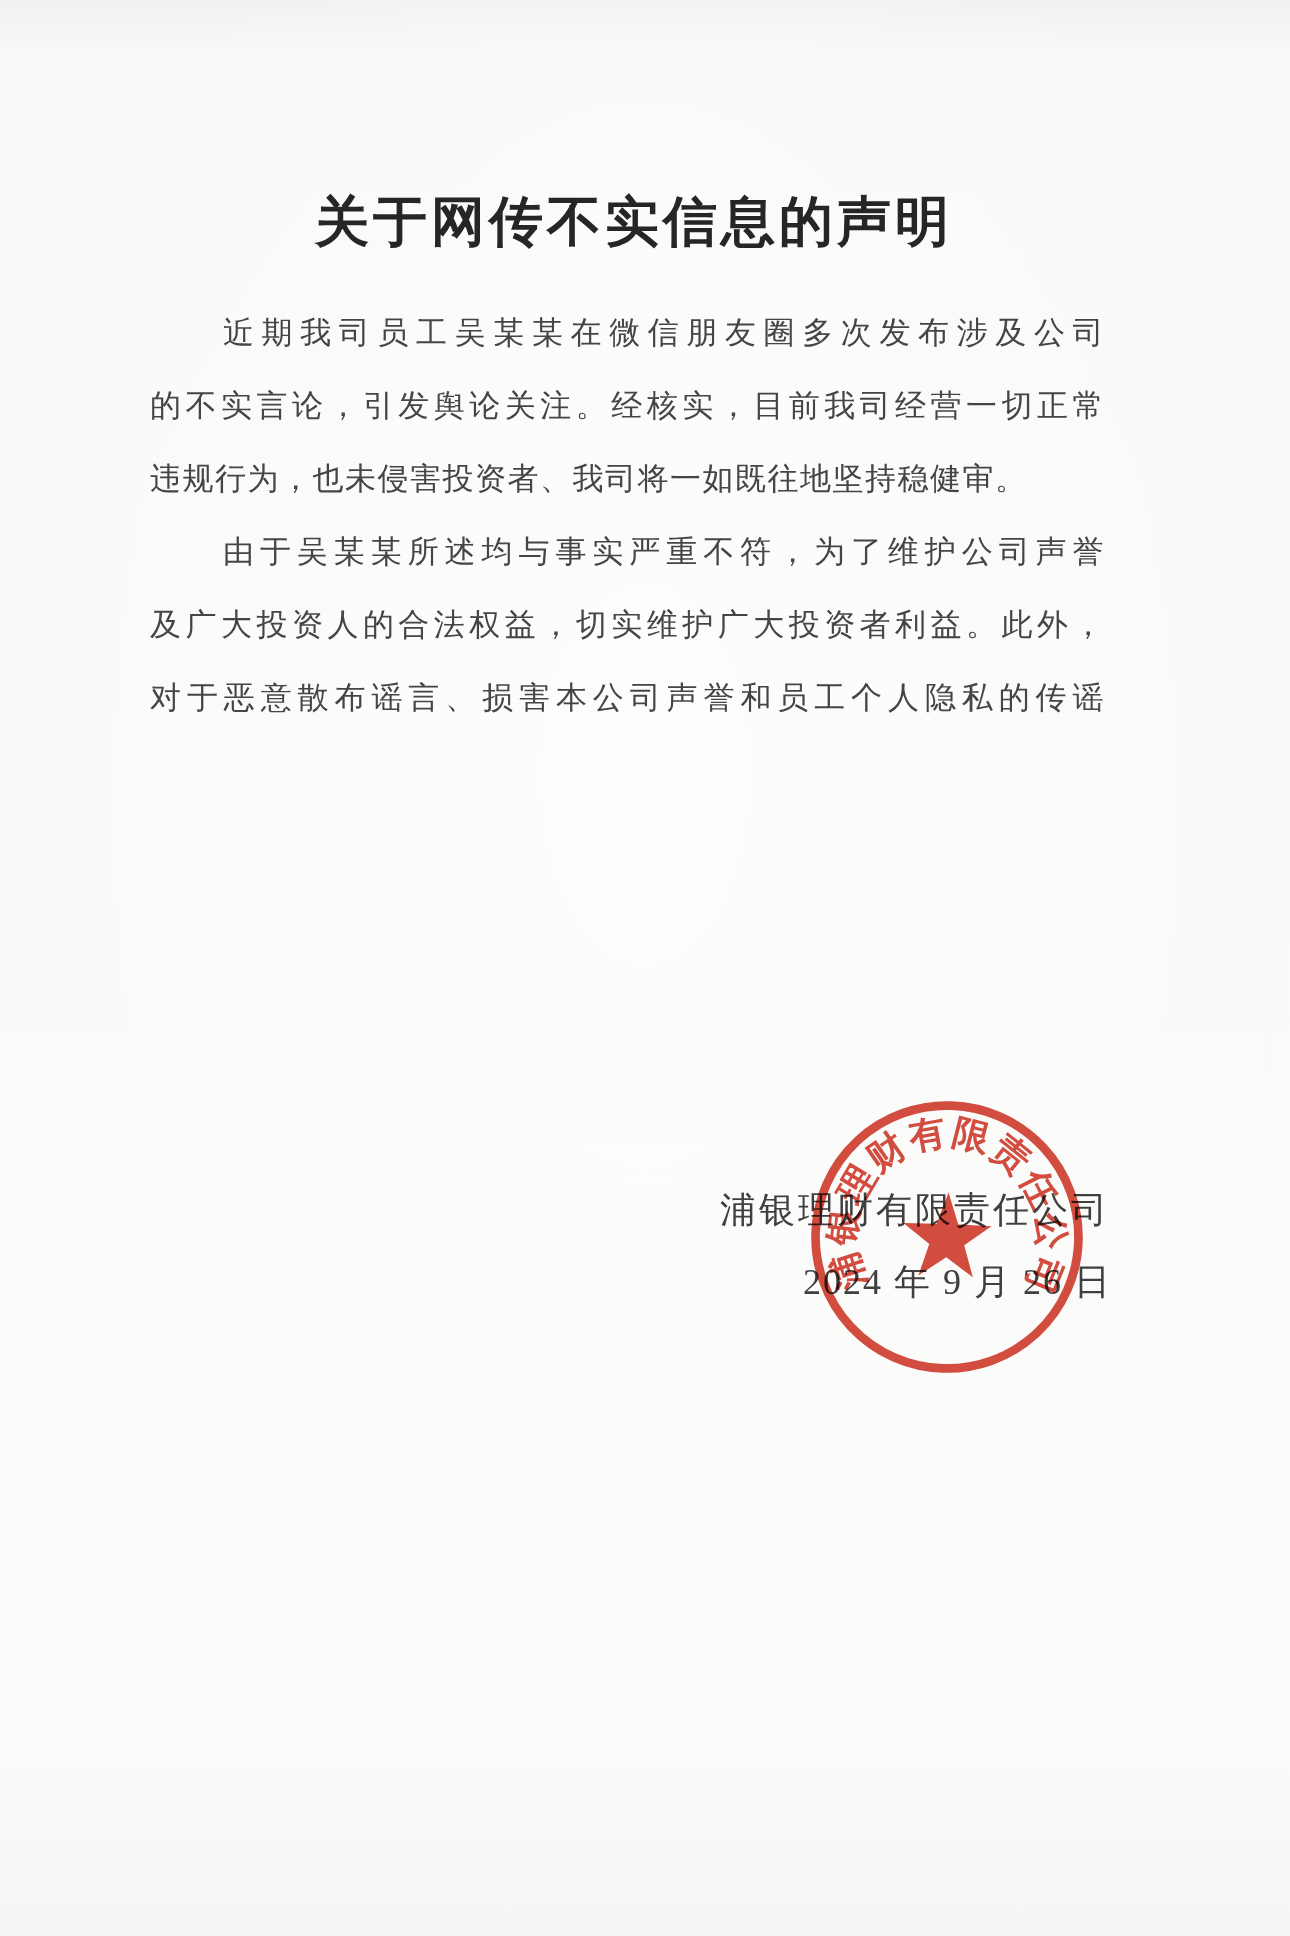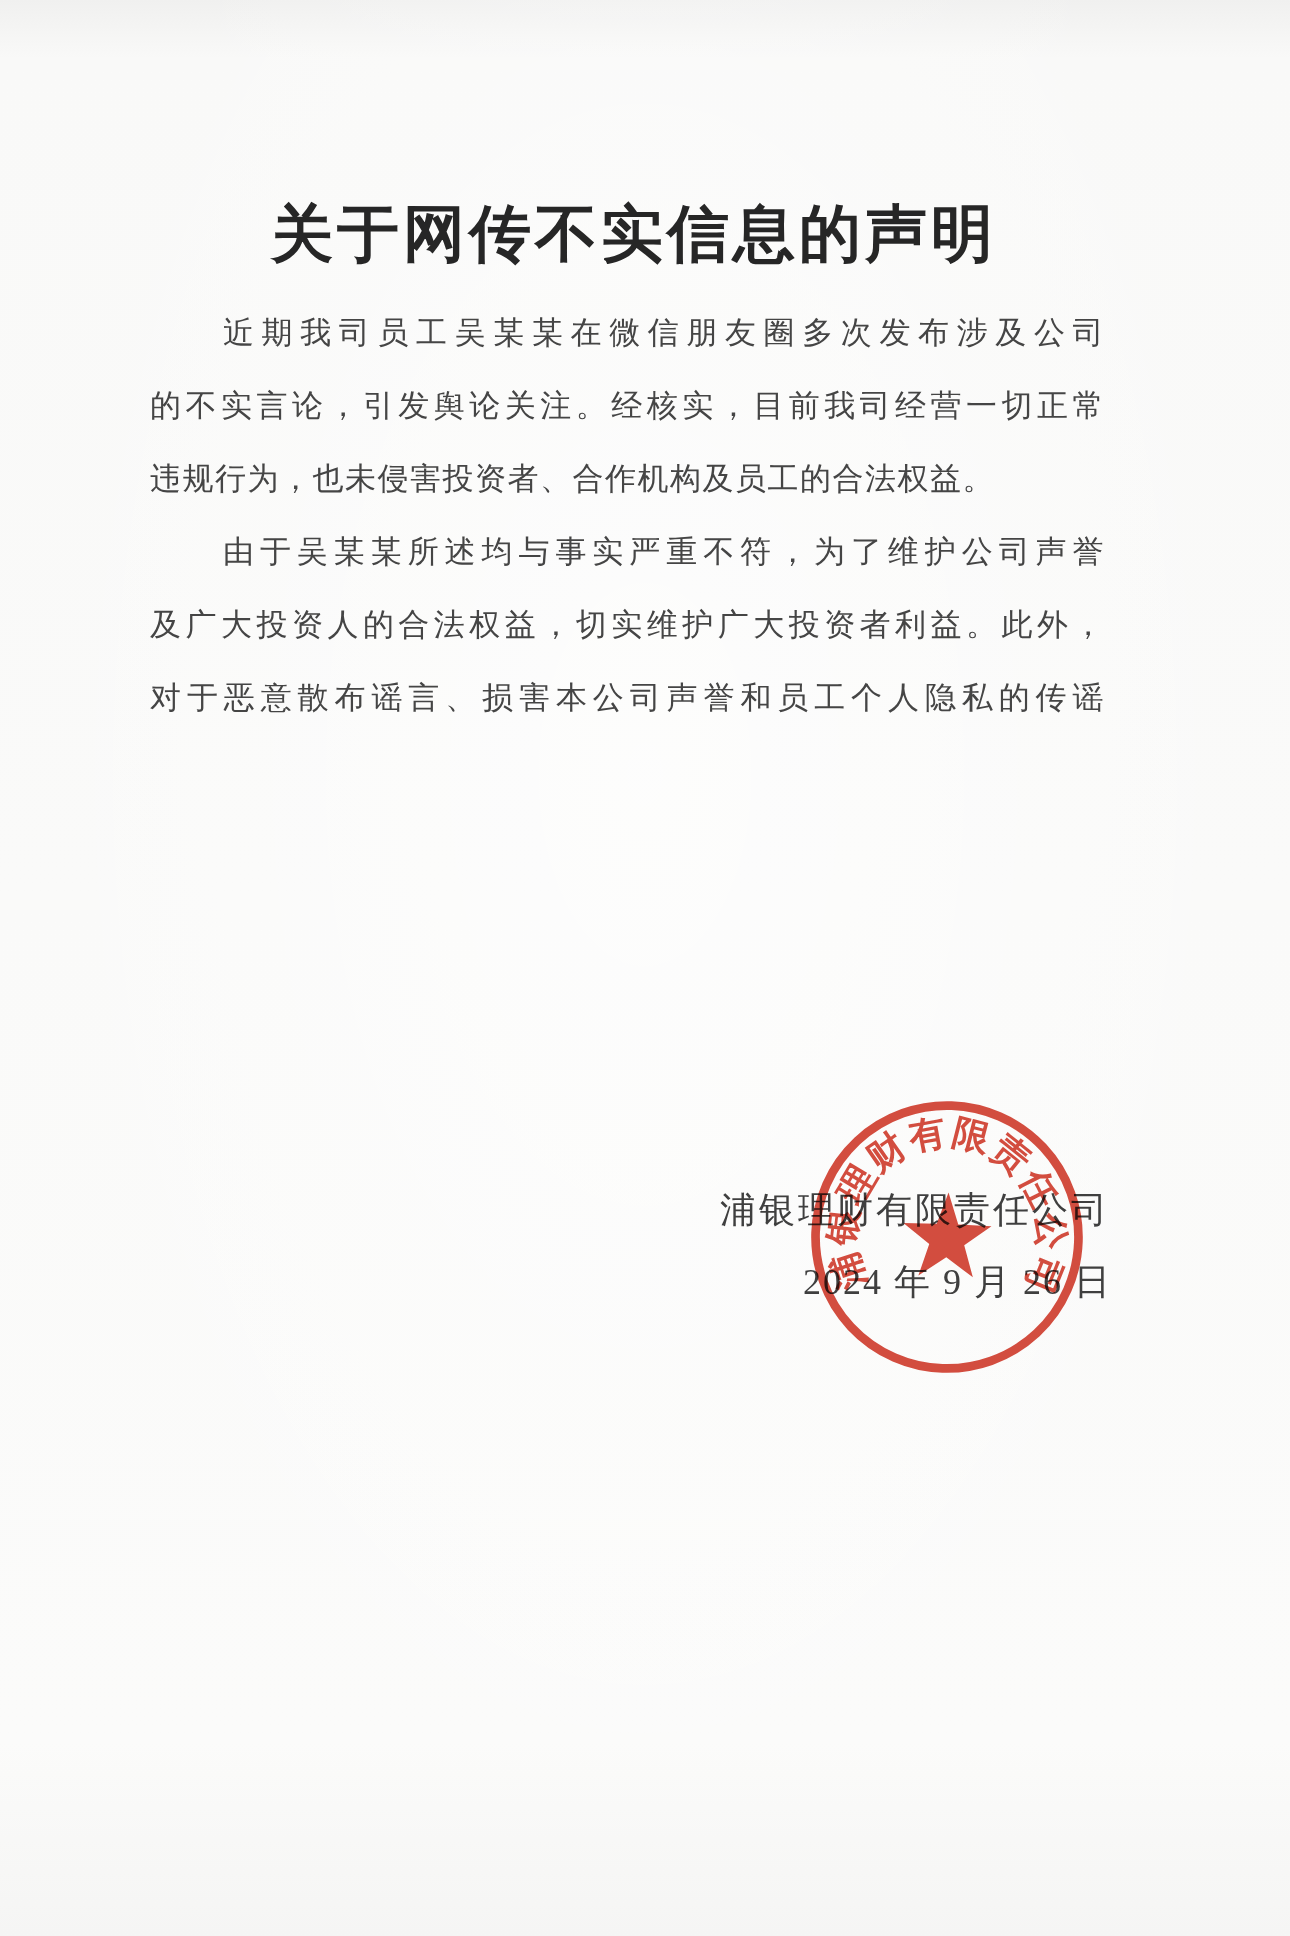--- a/index.html
+++ b/index.html
@@ -12,21 +12,21 @@
   .page {
     position:relative; width:1290px; height:1936px; overflow:hidden;
     background:
       radial-gradient(ellipse at 50% 40%, rgba(255,255,255,.6) 0%, rgba(255,255,255,0) 70%),
       linear-gradient(180deg,#f0f0ef 0%, #f9f9f8 3%, #fbfbfa 90%, #f5f5f4 100%);
   }
   .title {
     position:absolute; top:150px; left:0; width:1268px;
     text-align:center;
     font-family:"Liberation Sans","DejaVu Sans",sans-serif;
-    font-weight:700; font-size:62px; letter-spacing:4px; color:#262626;
+    font-weight:700; font-size:54px; letter-spacing:4px; color:#262626;
   }
   .doc-body {
     position:absolute; top:296px; left:150px; width:955px;
     font-size:31px; line-height:73px; color:#454545;
     letter-spacing:1.5px;
   }
   .doc-body .line { white-space:nowrap; text-align:justify; }
   .doc-body .line.fill { text-align-last:justify; }
   .doc-body .line.indent { padding-left:73px; }
   .sig-company {
@@ -54,21 +54,21 @@
 </head>
 <body>
 
 <div class="page">
 
   <h1 class="title">关于网传不实信息的声明</h1>
 
   <div class="doc-body">
       <div class="line indent fill">近期我司员工吴某某在微信朋友圈多次发布涉及公司</div>
       <div class="line fill">的不实言论，引发舆论关注。经核实，目前我司经营一切正常</div>
-      <div class="line">违规行为，也未侵害投资者、合作机构及员工的合法权益。</div>
+      <div class="line">违规行为，也未侵害投资者、我司将一如既往地坚持稳健审。</div>
       <div class="line indent fill">由于吴某某所述均与事实严重不符，为了维护公司声誉</div>
       <div class="line fill">及广大投资人的合法权益，切实维护广大投资者利益。此外，</div>
       <div class="line fill">对于恶意散布谣言、损害本公司声誉和员工个人隐私的传谣</div>
     </div>
 
   <div class="sig-company">浦银理财有限责任公司</div>
   <div class="sig-date">2024 年 9 月 26 日</div>
 
   <div class="stamp">
     <svg viewBox="0 0 300 300" xmlns="http://www.w3.org/2000/svg">

